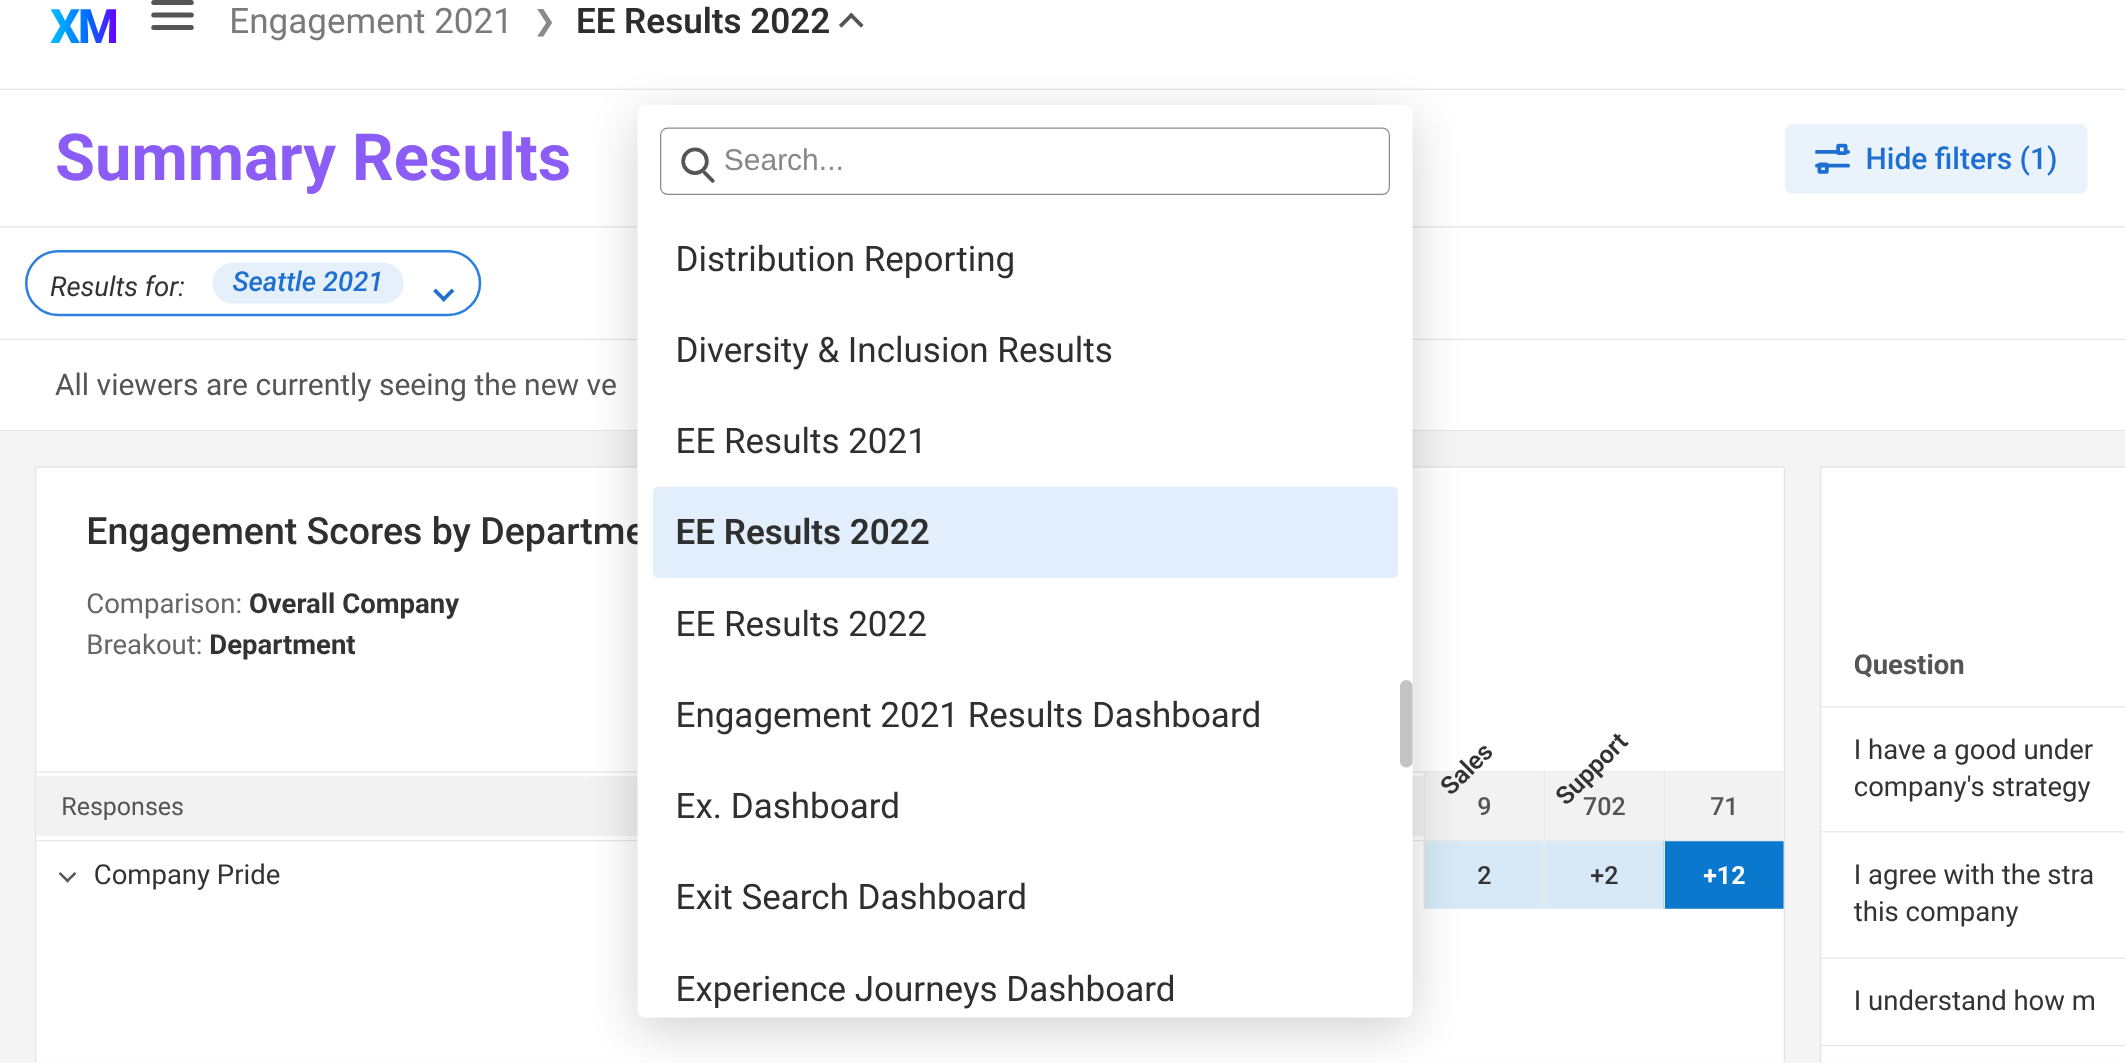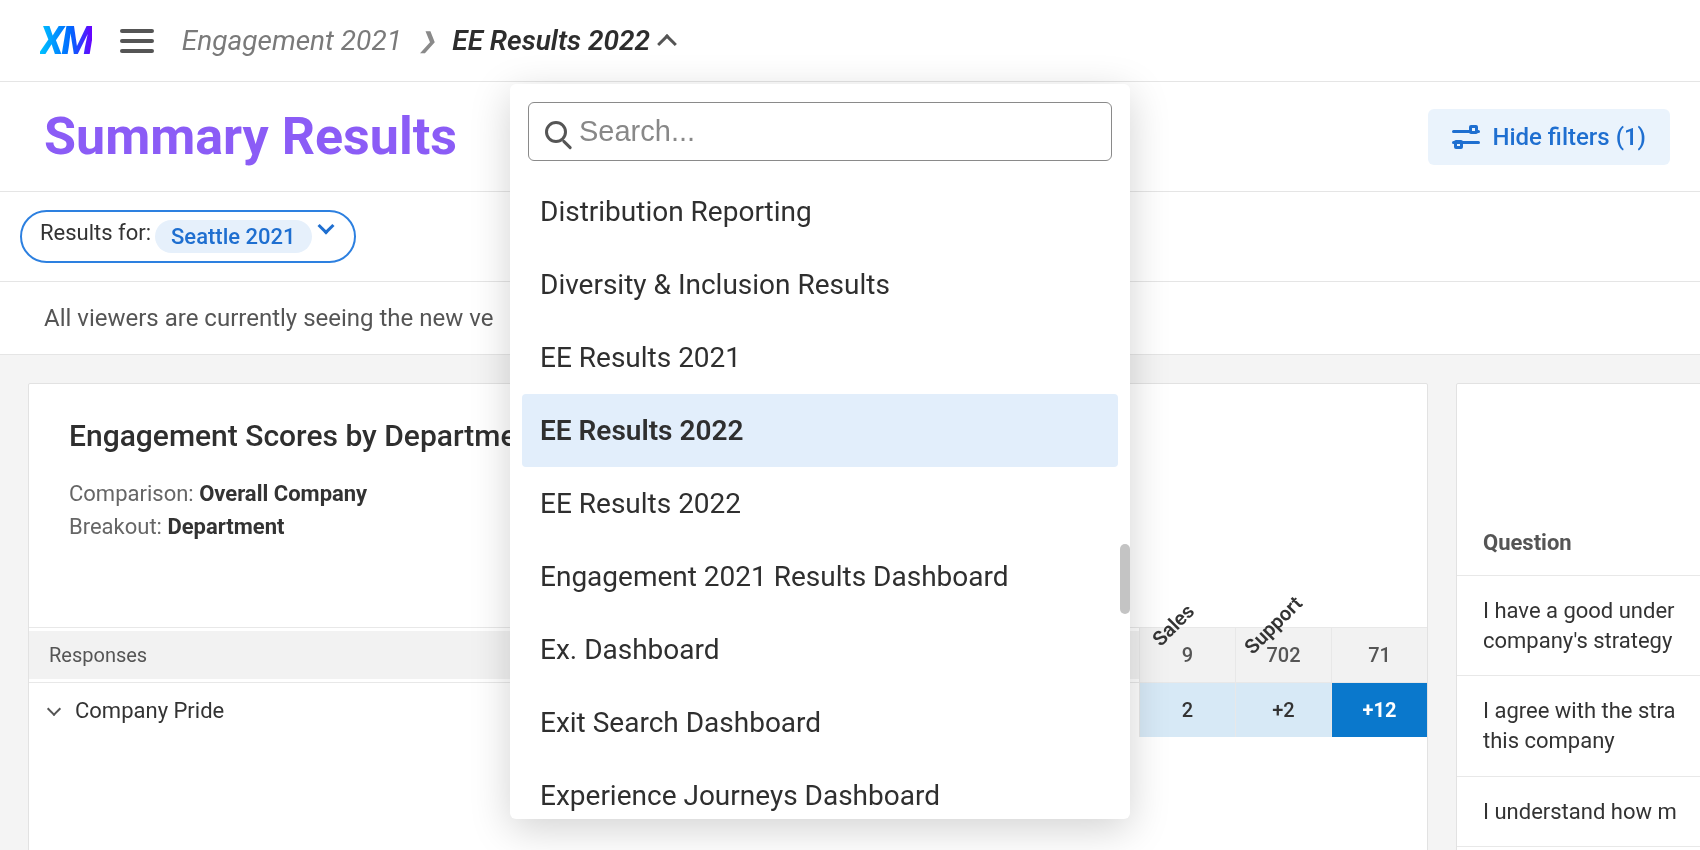--- a/index.html
+++ b/index.html
@@ -9,26 +9,25 @@
     color: #212529;
     width: 1700px;
     height: 850px;
     overflow: hidden;
     position: relative;
   }
 
   
   .topbar {
     display: flex;
-    align-items: center;
-    height: 82px;
+    align-items: flex-start;
+    height: 72px;
     padding: 0 30px 0 40px;
     border-bottom: 1px solid #e5e5e5;
     gap: 28px;
-    font-style: italic;
   }
   .logo {
     font-weight: 800;
     font-size: 38px;
     letter-spacing: -2px;
     background: linear-gradient(90deg,#00c2ff 0%,#0066ff 60%,#6a00ff 100%);
     -webkit-background-clip: text;
     background-clip: text;
     color: transparent;
   }
@@ -123,26 +122,27 @@
 
   
   .filterbar {
     display: flex;
     align-items: center;
     padding: 18px 30px 18px 20px;
     border-bottom: 1px solid #e5e5e5;
   }
   .results-for {
     display: flex;
-    align-items: flex-start;
-    gap: 4px;
+    align-items: flex-end;
+    gap: 22px;
     border: 2px solid #2d80e0;
     border-radius: 999px;
     padding: 8px 22px 8px 18px;
     cursor: pointer;
+    font-style: italic;
   }
   .results-for .label {
     font-size: 22px;
     color: #333;
   }
   .results-for .chip {
     background: #e6f0fb;
     color: #1f6fd0;
     font-size: 22px;
     font-weight: 500;
@@ -317,21 +317,21 @@
     position: absolute;
     width: 12px; height: 3px;
     background: #555;
     bottom: -6px; right: -9px;
     transform: rotate(45deg);
     border-radius: 2px;
   }
   .search-input {
     border: none;
     outline: none;
-    font-size: 29px;
+    font-size: 24px;
     color: #c2410c;
     flex: 1;
     background: transparent;
   }
   .search-input::placeholder { color: #888; }
   .dd-list {
     max-height: 640px;
     overflow-y: auto;
   }
   .dd-item {

